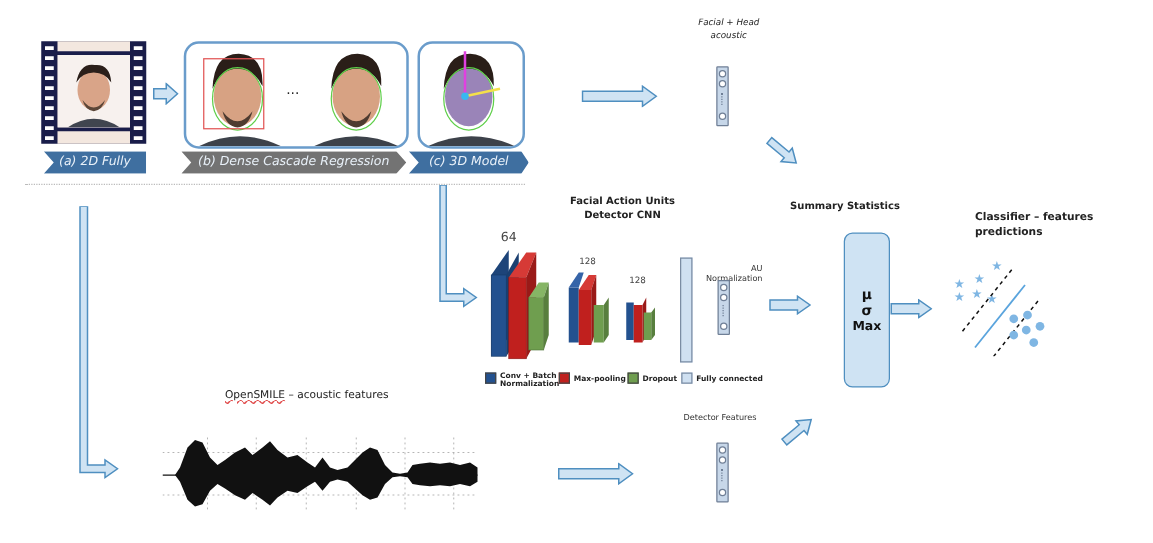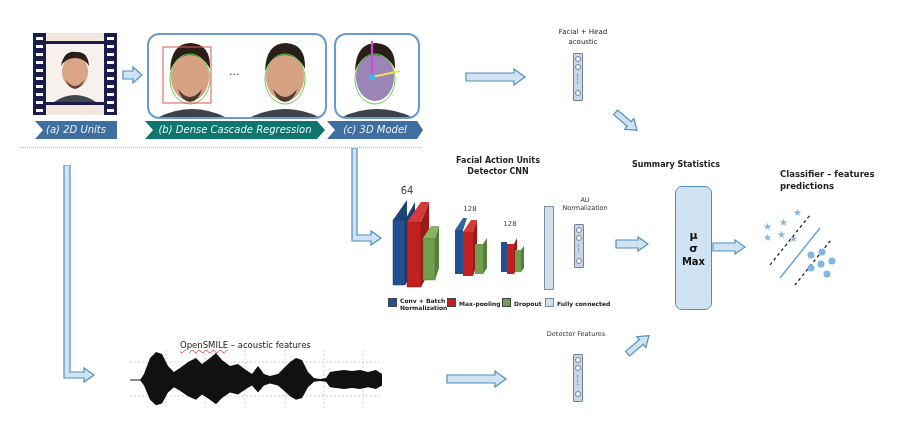--- a/index.html
+++ b/index.html
@@ -48,21 +48,21 @@
     <div class="film-hole abs" style="left: 107px; top: 77px; width: 7px; height: 3px; background: rgb(255, 255, 255);"></div>
     <div class="film-hole abs" style="left: 36px; top: 85px; width: 7px; height: 3px; background: rgb(255, 255, 255);"></div>
     <div class="film-hole abs" style="left: 107px; top: 85px; width: 7px; height: 3px; background: rgb(255, 255, 255);"></div>
     <div class="film-hole abs" style="left: 36px; top: 93px; width: 7px; height: 3px; background: rgb(255, 255, 255);"></div>
     <div class="film-hole abs" style="left: 107px; top: 93px; width: 7px; height: 3px; background: rgb(255, 255, 255);"></div>
     <div class="film-hole abs" style="left: 36px; top: 101px; width: 7px; height: 3px; background: rgb(255, 255, 255);"></div>
     <div class="film-hole abs" style="left: 107px; top: 101px; width: 7px; height: 3px; background: rgb(255, 255, 255);"></div>
     <div class="film-hole abs" style="left: 36px; top: 109px; width: 7px; height: 3px; background: rgb(255, 255, 255);"></div>
     <div class="film-hole abs" style="left: 107px; top: 109px; width: 7px; height: 3px; background: rgb(255, 255, 255);"></div>
   </div>
-<div class="ribbon" style="left:35px;top:121px;width:82px;background:#3f6fa0;clip-path:polygon(0 0,100% 0,100% 100%,0 100%,8px 50%);">(a) 2D Units</div>
+<div class="ribbon" style="left:35px;top:121px;width:82px;background:#3f6fa0;clip-path:polygon(0 0,100% 0,100% 100%,0 100%,8px 50%);">(a) 2D Fully</div>
 
 <svg class="abs" style="left:122px;top:66px;" width="22" height="18">
   <path d="M1 5 H11 V1 L20 9 L11 17 V13 H1 Z" fill="#cfe3f3" stroke="#4f8fc0" stroke-width="1.2"></path>
 </svg>
 
 <div class="facebox" style="left:147px;top:33px;width:176px;height:82px;">
   <svg class="face" style="left:8px;top:0;" width="70" height="82">
     <path d="M2 82 Q35 66 68 82 Z" fill="#3d424a"></path>
     <ellipse cx="33" cy="42" rx="19" ry="24" fill="#d7a283"></ellipse>
     <path d="M13 36 Q14 8 34 8 Q54 9 53 34 Q46 20 33 20 Q20 20 13 36Z" fill="#2a1e18"></path>
@@ -85,30 +85,30 @@
     <path d="M2 82 Q37 66 72 82 Z" fill="#3d424a"></path>
     <ellipse cx="35" cy="42" rx="19" ry="24" fill="#9a84b8"></ellipse>
     <path d="M15 36 Q16 8 36 8 Q56 9 55 34 Q48 20 35 20 Q22 20 15 36Z" fill="#2a1e18"></path>
     <ellipse cx="35" cy="44" rx="20" ry="25" fill="none" stroke="#5fcf4a" stroke-width="1"></ellipse>
     <line x1="32" y1="42" x2="32" y2="6" stroke="#e040e0" stroke-width="2"></line>
     <line x1="32" y1="42" x2="60" y2="36" stroke="#f4e04a" stroke-width="2"></line>
     <circle cx="32" cy="42" r="3" fill="#38b8f0"></circle>
   </svg>
 </div>
 
-<div class="ribbon" style="left:145px;top:121px;width:180px;background:#0f766e;clip-path:polygon(0 0,calc(100% - 8px) 0,100% 50%,calc(100% - 8px) 100%,0 100%,8px 50%);">(b) Dense Cascade Regression</div>
+<div class="ribbon" style="left:145px;top:121px;width:180px;background:#737373;clip-path:polygon(0 0,calc(100% - 8px) 0,100% 50%,calc(100% - 8px) 100%,0 100%,8px 50%);">(b) Dense Cascade Regression</div>
 <div class="ribbon" style="left:327px;top:121px;width:96px;background:#3f6fa0;clip-path:polygon(0 0,calc(100% - 6px) 0,100% 50%,calc(100% - 6px) 100%,0 100%,8px 50%);">(c) 3D Model Fitting</div>
 
 <div class="abs" style="left:20px;top:147px;width:400px;height:1px;border-top:1px dotted #bbb;"></div>
 
 <svg class="abs" style="left:465px;top:68px;" width="62" height="18">
   <path d="M1 5 H49 V1 L60 9 L49 17 V13 H1 Z" fill="#cfe3f3" stroke="#4f8fc0" stroke-width="1.2"></path>
 </svg>
 
-<div class="lbl" style="left:548px;top:27px;width:70px;font-size:7px;line-height:10px;">
+<div class="lbl" style="left:548px;top:13px;width:70px;font-size:7px;line-height:10px;font-style:italic;">
   <div>Facial + Head</div>
   <div>acoustic</div>
 </div>
 <div class="vec" style="left:573px;top:53px;height:46px;">
   <div class="dot" style="top:2px;"></div>
   <div class="dot" style="top:10px;"></div>
   <div class="dots" style="top:20px;height:10px;"></div>
   <div class="dot" style="top:36px;"></div>
 </div>
 
@@ -158,21 +158,21 @@
     <rect x="130" y="70" width="6" height="22" fill="#6f9e4f"></rect>
     <polygon points="136,70 139,66 139,88 136,92" fill="#587f3e"></polygon>
   </g>
 </svg>
 <div class="lbl" style="left:397px;top:185px;width:20px;font-size:10px;color:#444;">64</div>
 <div class="lbl" style="left:460px;top:205px;width:20px;font-size:7px;color:#444;">128</div>
 <div class="lbl" style="left:500px;top:220px;width:20px;font-size:7px;color:#444;">128</div>
 
 <div class="abs" style="left:544px;top:206px;width:8px;height:82px;background:#cfe0f1;border:1px solid #7a8ca3;"></div>
 
-<div class="lbl" style="left:560px;top:196px;width:50px;font-size:6.5px;line-height:8px;color:#333;">
+<div class="lbl" style="left:560px;top:211px;width:50px;font-size:6.5px;line-height:8px;color:#333;text-align:right;">
   <div>AU</div>
   <div>Normalization</div>
 </div>
 <div class="vec" style="left:574px;top:224px;height:42px;">
   <div class="dot" style="top:2px;"></div>
   <div class="dot" style="top:10px;"></div>
   <div class="dots" style="top:19px;height:9px;"></div>
   <div class="dot" style="top:33px;"></div>
 </div>
 
@@ -226,21 +226,21 @@
     <circle cx="77" cy="61" r="3.5"></circle>
     <circle cx="56" cy="68" r="3.5"></circle>
     <circle cx="72" cy="74" r="3.5"></circle>
   </g>
 </svg>
 
 <svg class="abs" style="left:60px;top:165px;" width="40" height="225">
   <path d="M4 0 H10 V207 H24 V203 L34 210 L24 217 V213 H4 Z" fill="#cfe3f3" stroke="#4f8fc0" stroke-width="1.2"></path>
 </svg>
 
-<div class="lbl" style="left:180px;top:340px;font-size:8.5px;">
+<div class="lbl" style="left:180px;top:311px;font-size:8.5px;">
   <span style="text-decoration:underline wavy #e04a4a;">OpenSMILE</span><span> – acoustic features</span>
 </div>
 
 <svg class="abs" style="left:130px;top:348px;" width="255" height="64" id="wave">
   <g stroke="#aaa" stroke-width="0.7" stroke-dasharray="1.5,2.5">
     <line x1="0" y1="14" x2="252" y2="14"></line>
       <line x1="0" y1="48" x2="252" y2="48"></line>
     <line x1="36" y1="2" x2="36" y2="62"></line>
       <line x1="75" y1="2" x2="75" y2="62"></line>
     <line x1="115" y1="2" x2="115" y2="62"></line>

